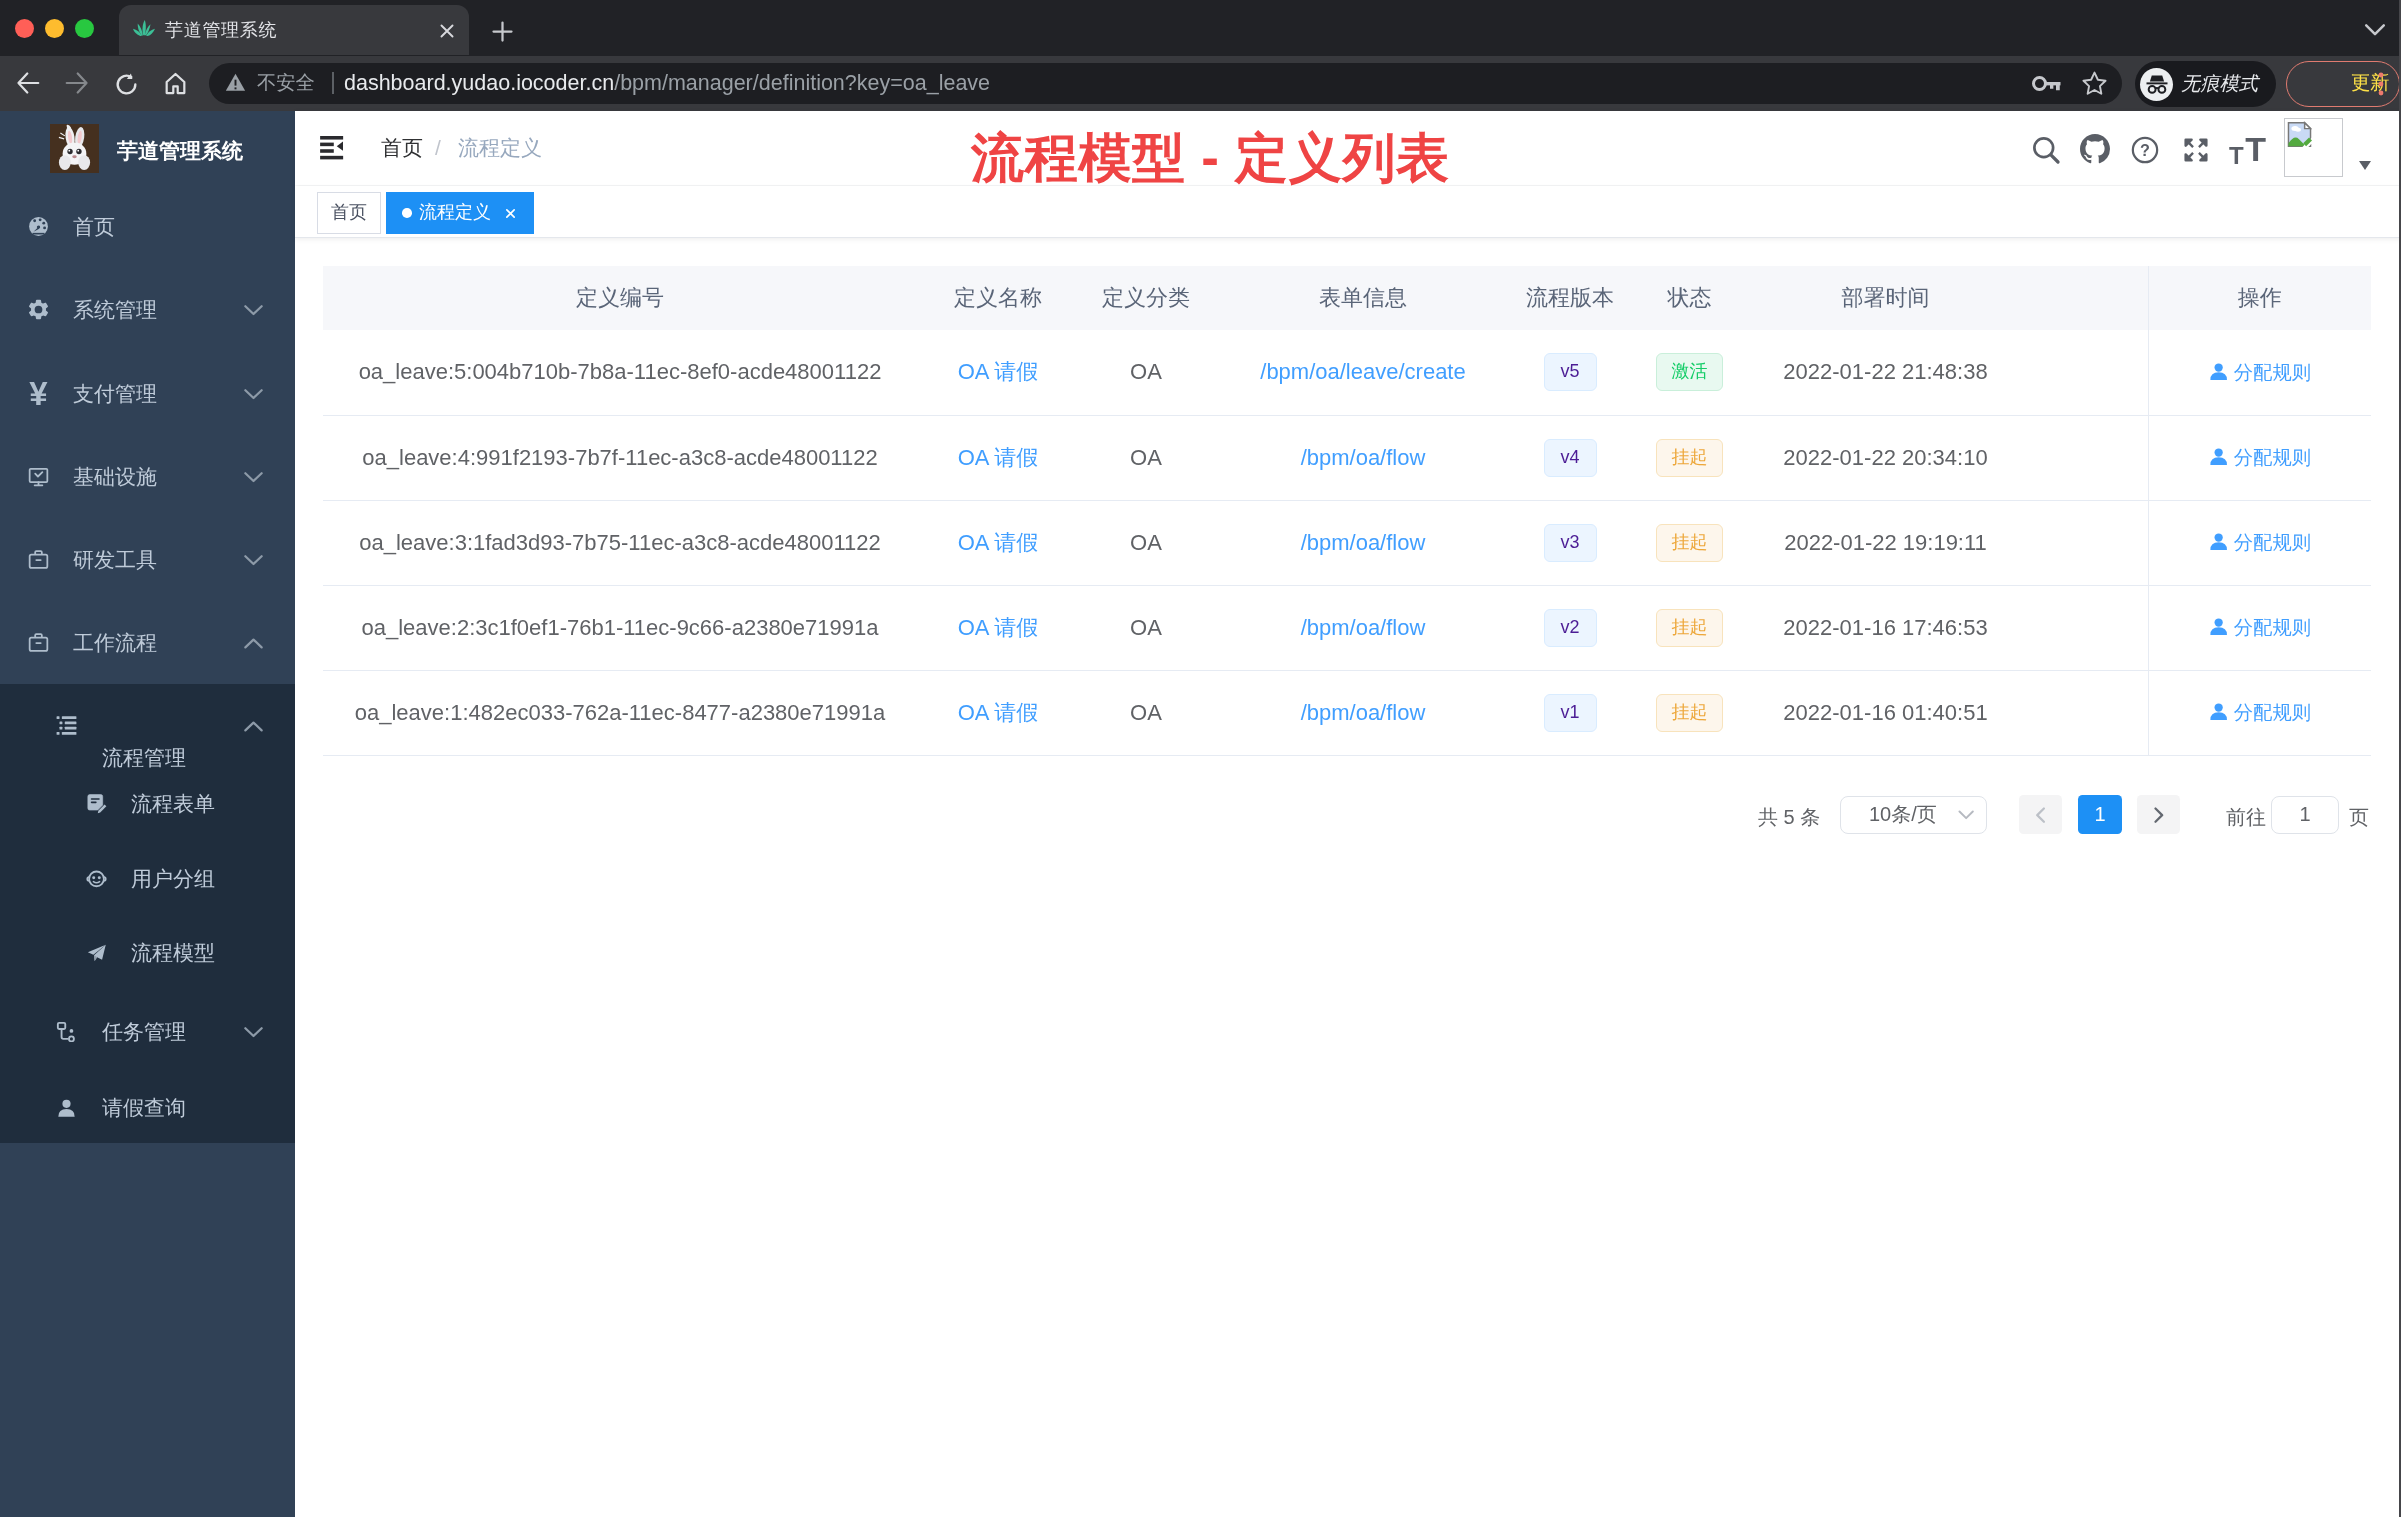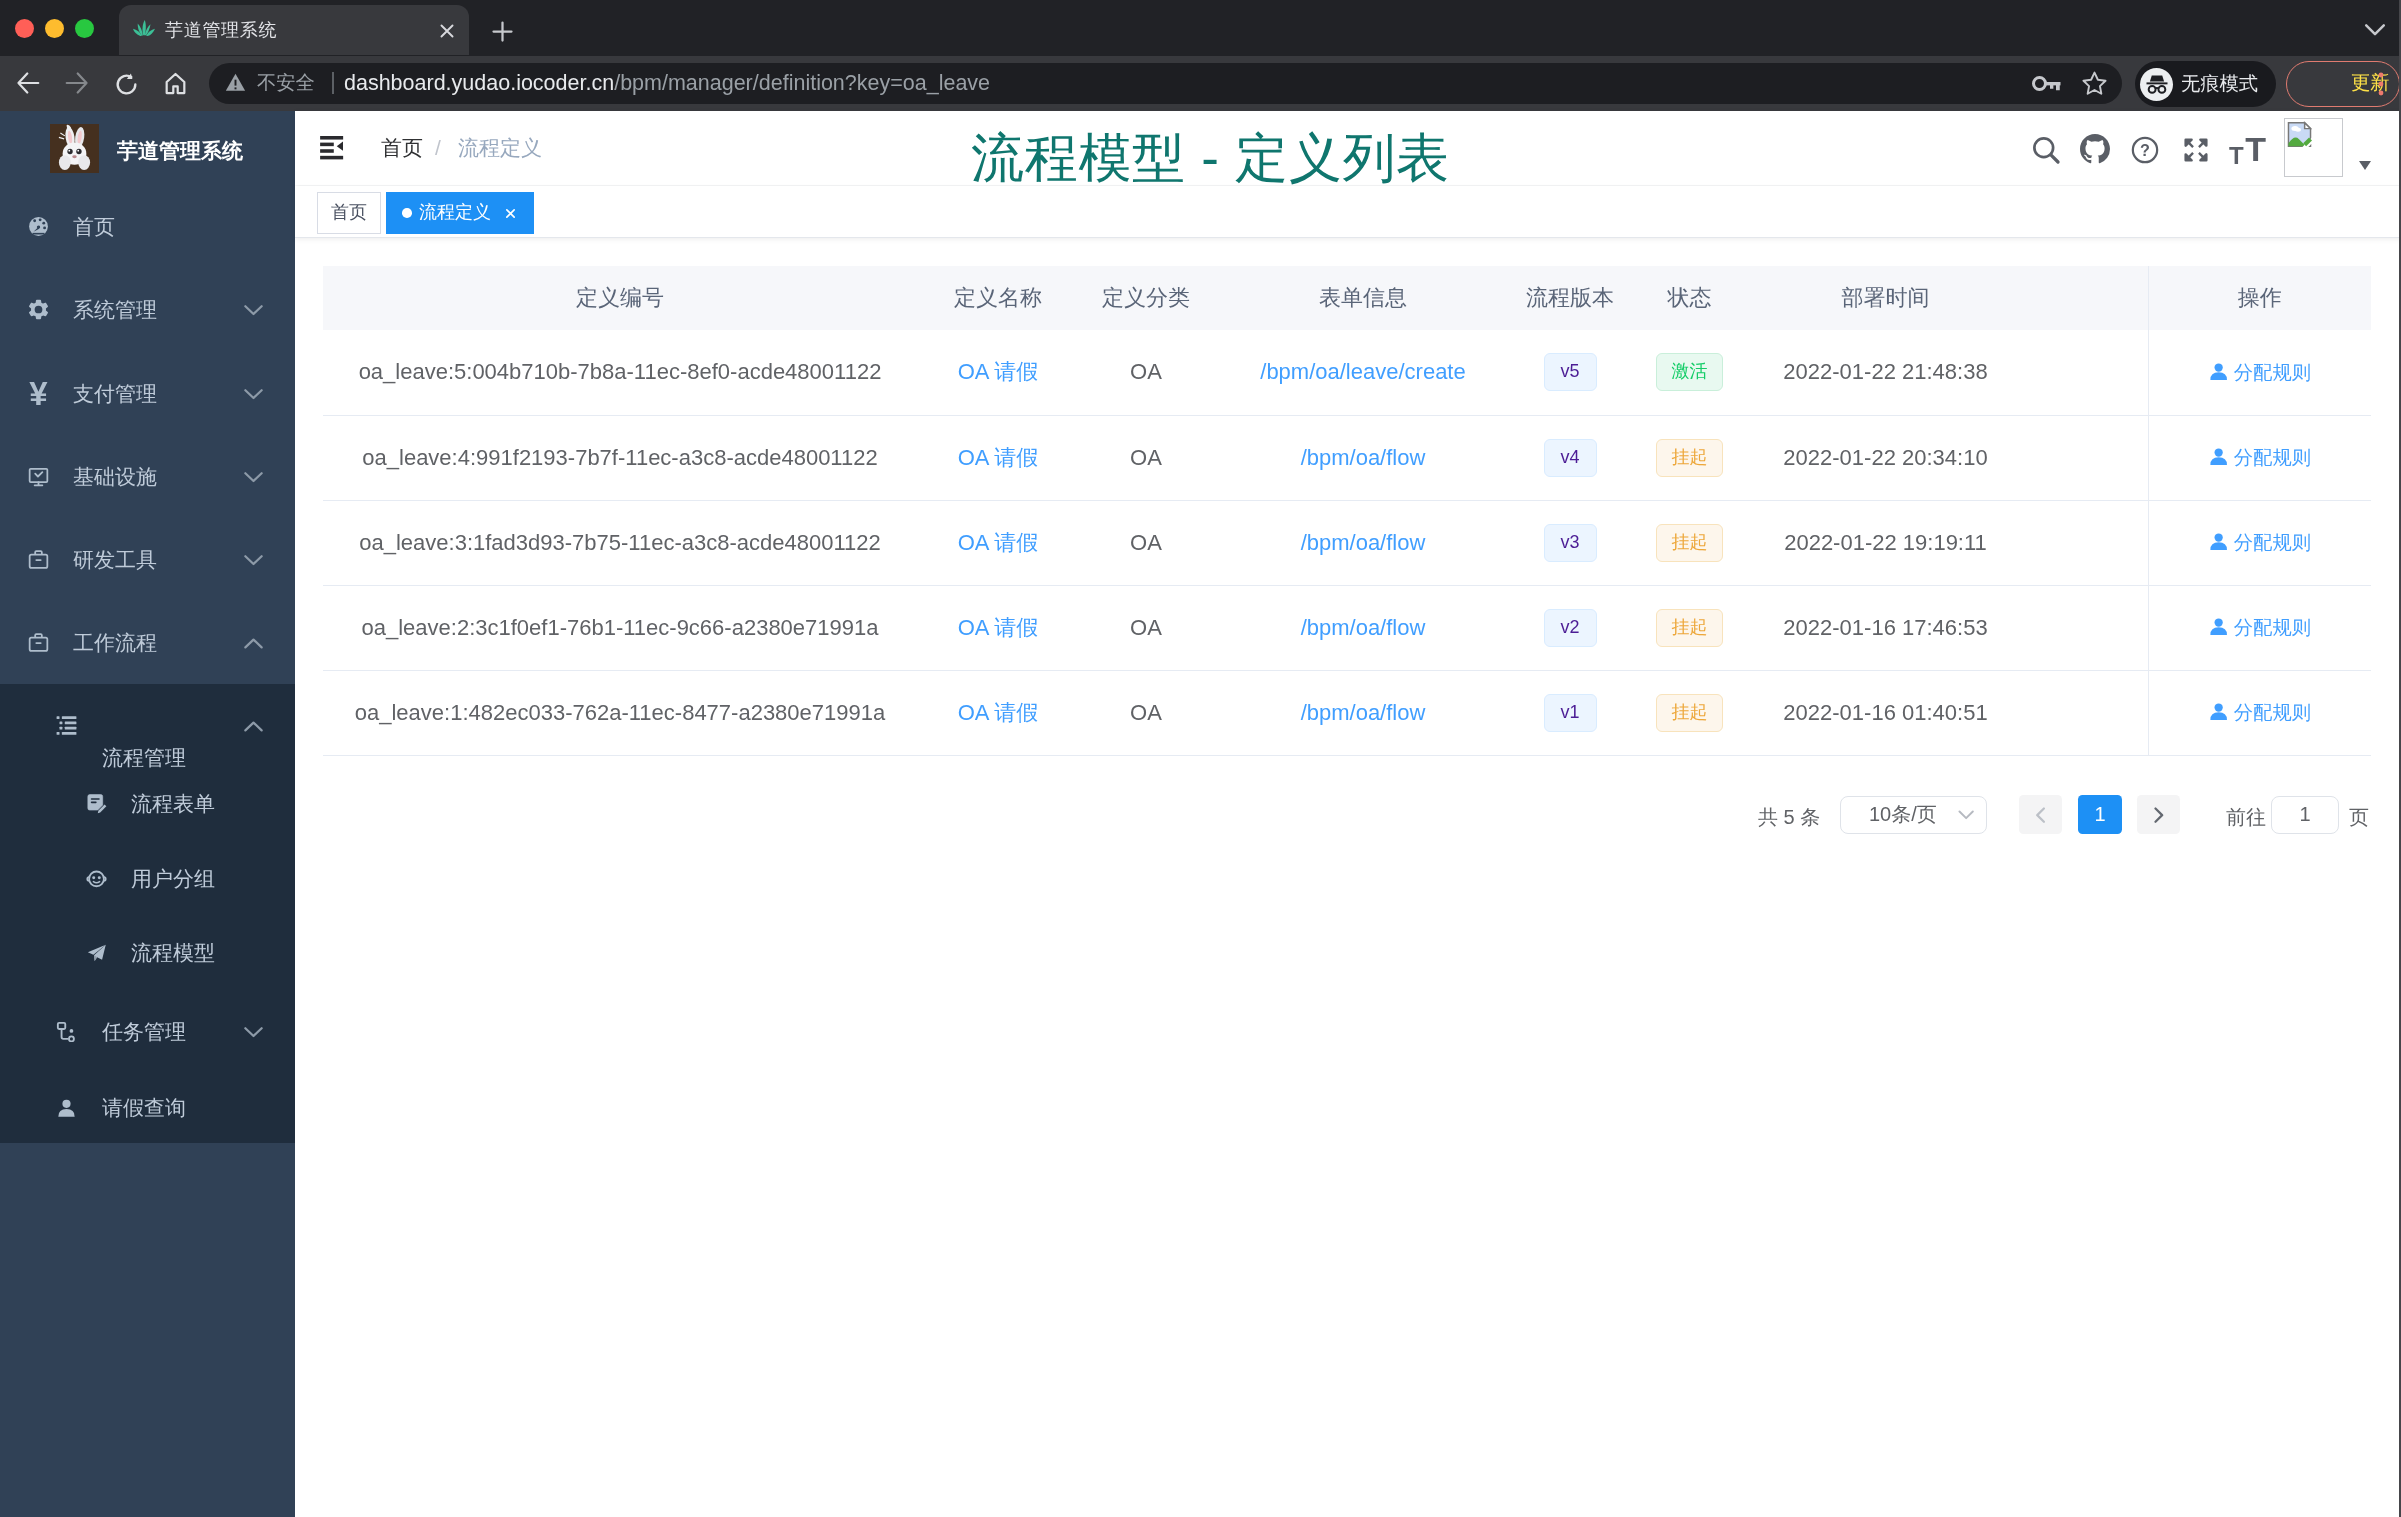--- a/index.html
+++ b/index.html
@@ -26,21 +26,21 @@
   .sub .micon { left:56px; }
   .sub2 .micon { left:86px; }
   .arrow { position:absolute; left:243px; width:21px; }
   .mitem svg.micon { width:21px !important; height:21px !important; top:31px !important; }
   .mitem.sub2 svg.micon { top:27px !important; }
   .mitem.low svg.micon { top:24.5px !important; }
   #subblock { position:absolute; left:0; top:573px; width:295px; height:459px; background:#1f2d3d; }
 
   
   #navbar { position:absolute; left:295px; top:111px; width:2107px; height:74px; background:#fff; box-shadow:0 1.5px 6px rgba(0,21,41,.08); }
-  #redtitle { position:absolute; left:676px; top:12px; font-size:53px; color:#0f766e; white-space:nowrap; letter-spacing:0.7px; }
+  #redtitle { position:absolute; left:676px; top:12px; font-size:53px; color:#ef4444; white-space:nowrap; letter-spacing:0.7px;font-weight:bold; }
 
   
   #tagsbar { position:absolute; left:295px; top:186px; width:2107px; height:52px; background:#fff; border-bottom:1.5px solid #e4e7ec; box-shadow:0 1.5px 4.5px rgba(0,0,0,.06); }
   .tag { position:absolute; top:6px; height:42px; font-size:18px; }
 
   
   #dtable { position:absolute; left:323px; top:266px; width:2047px; border-collapse:collapse; table-layout:fixed; font-size:22px; color:#606266; }
   #dtable th { background:#f6f7fa; height:64px; font-weight:500; color:#5a6578; font-size:22px; text-align:center; }
   #dtable td { height:85px; text-align:center; border-bottom:1.5px solid #e6ebf3; font-weight:400; }
   #dtable .oplt { border-left:1.5px solid #e6ebf3; }
@@ -134,21 +134,21 @@
 
   <div style="position:absolute;left:2135px;top:5.2px;width:141px;height:46px;border-radius:23px;background:#191a1e;">
     <div style="position:absolute;left:5.2px;top:6.7px;width:33px;height:33px;border-radius:50%;background:#eceef0;"></div>
     <svg style="position:absolute;left:9.7px;top:12.6px;" width="24" height="21" viewBox="0 0 32 28">
       <path d="M9 2 H23 L25.5 10 H6.5 Z" fill="#1d1e22"></path>
       <rect x="2" y="11.2" width="28" height="2.6" fill="#1d1e22"></rect>
       <circle cx="9.5" cy="20.5" r="4.6" fill="none" stroke="#1d1e22" stroke-width="2.6"></circle>
       <circle cx="22.5" cy="20.5" r="4.6" fill="none" stroke="#1d1e22" stroke-width="2.6"></circle>
       <path d="M14 19.4 C15.2 18.3 16.8 18.3 18 19.4" fill="none" stroke="#1d1e22" stroke-width="2.2"></path>
     </svg>
-    <div style="position:absolute;left:46px;top:0;height:46px;line-height:45px;font-size:19.3px;color:#e8eaed;">无痕模式</div>
+    <div style="position:absolute;left:46px;top:0;height:46px;line-height:45px;font-size:19.3px;color:#e8eaed;font-style:italic;">无痕模式</div>
   </div>
 
   <div style="position:absolute;left:2286px;top:5.2px;width:114px;height:46px;border-radius:23px;border:1.5px solid #e07b70;">
     <div style="position:absolute;left:20px;top:0;height:43px;line-height:42px;font-size:19.3px;color:#fde047;margin-left:44px;">更新</div>
     <svg style="position:absolute;left:91px;top:9.7px;" width="6" height="24" viewBox="0 0 8 32">
       <circle cx="4" cy="4" r="3.2" fill="#ee7a6d"></circle>
         <circle cx="4" cy="16" r="3.2" fill="#ee7a6d"></circle>
         <circle cx="4" cy="28" r="3.2" fill="#ee7a6d"></circle>
     </svg>
   </div>

